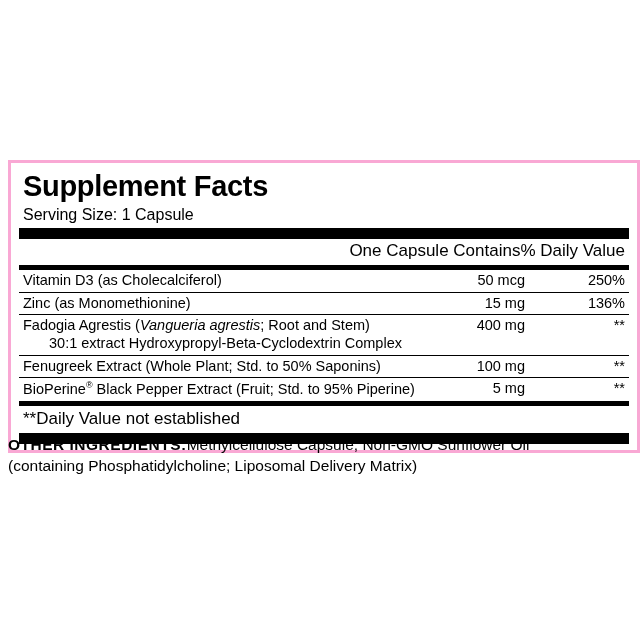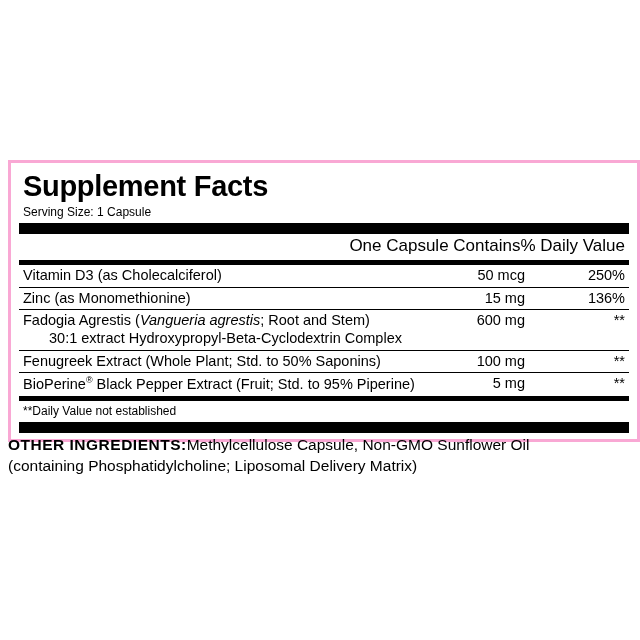--- a/index.html
+++ b/index.html
@@ -25,21 +25,21 @@
     background: #ffffff;
   }
   .title {
     font-size: 29px;
     font-weight: bold;
     letter-spacing: -0.3px;
     line-height: 1.1;
     margin: 2px 0 2px 4px;
   }
   .serving {
-    font-size: 12px;
+    font-size: 16px;
     margin: 0 0 4px 4px;
     line-height: 1.2;
   }
   .bar-thick {
     height: 11px;
     background: #000000;
     margin: 1px 0 0 0;
   }
   .bar-med {
     height: 5px;
@@ -64,21 +64,21 @@
   .col-dv   { text-align: right; width: 100px; white-space: nowrap; padding-right: 4px !important; }
   .hdr td {
     font-size: 17px;
     padding-bottom: 3px !important;
   }
   .sub {
     padding-left: 26px;
     display: block;
   }
   .footnote {
-    font-size: 12px;
+    font-size: 17px;
     padding: 3px 0 3px 4px;
     line-height: 1.2;
   }
   .other {
     position: absolute;
     left: 8px;
     top: 435px;
     width: 516px;
     font-size: 15.5px;
     line-height: 1.25;
@@ -131,21 +131,21 @@
     <tr class="rule">
       <td class="col-name">Zinc (as Monomethionine)</td>
       <td class="col-amt">15 mg</td>
       <td class="col-dv">136%</td>
     </tr>
     <tr class="rule">
       <td class="col-name">
         <span>Fadogia Agrestis (<i>Vangueria agrestis</i>; Root and Stem)</span>
         <span class="sub">30:1 extract Hydroxypropyl-Beta-Cyclodextrin Complex</span>
       </td>
-      <td class="col-amt">600 mg</td>
+      <td class="col-amt">400 mg</td>
       <td class="col-dv">**</td>
     </tr>
     <tr class="rule">
       <td class="col-name">Fenugreek Extract (Whole Plant; Std. to 50% Saponins)</td>
       <td class="col-amt">100 mg</td>
       <td class="col-dv">**</td>
     </tr>
     <tr class="rule">
       <td class="col-name">BioPerine<sup>®</sup> Black Pepper Extract (Fruit; Std. to 95% Piperine)</td>
       <td class="col-amt">5 mg</td>

